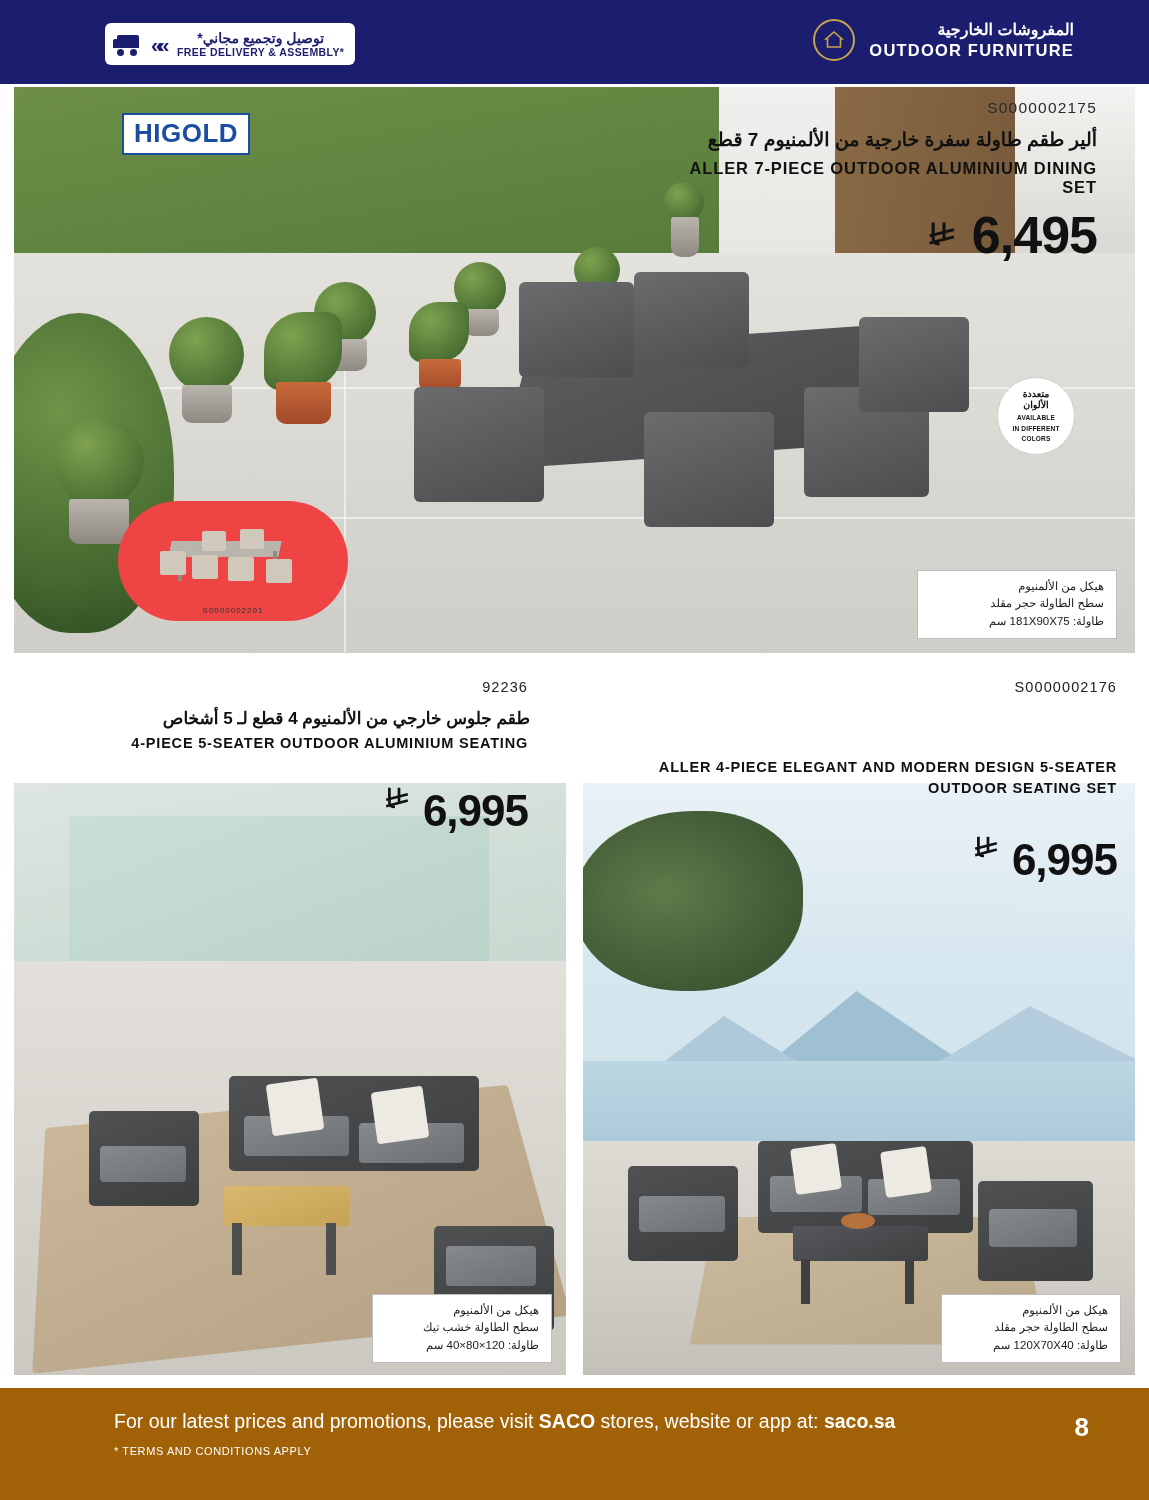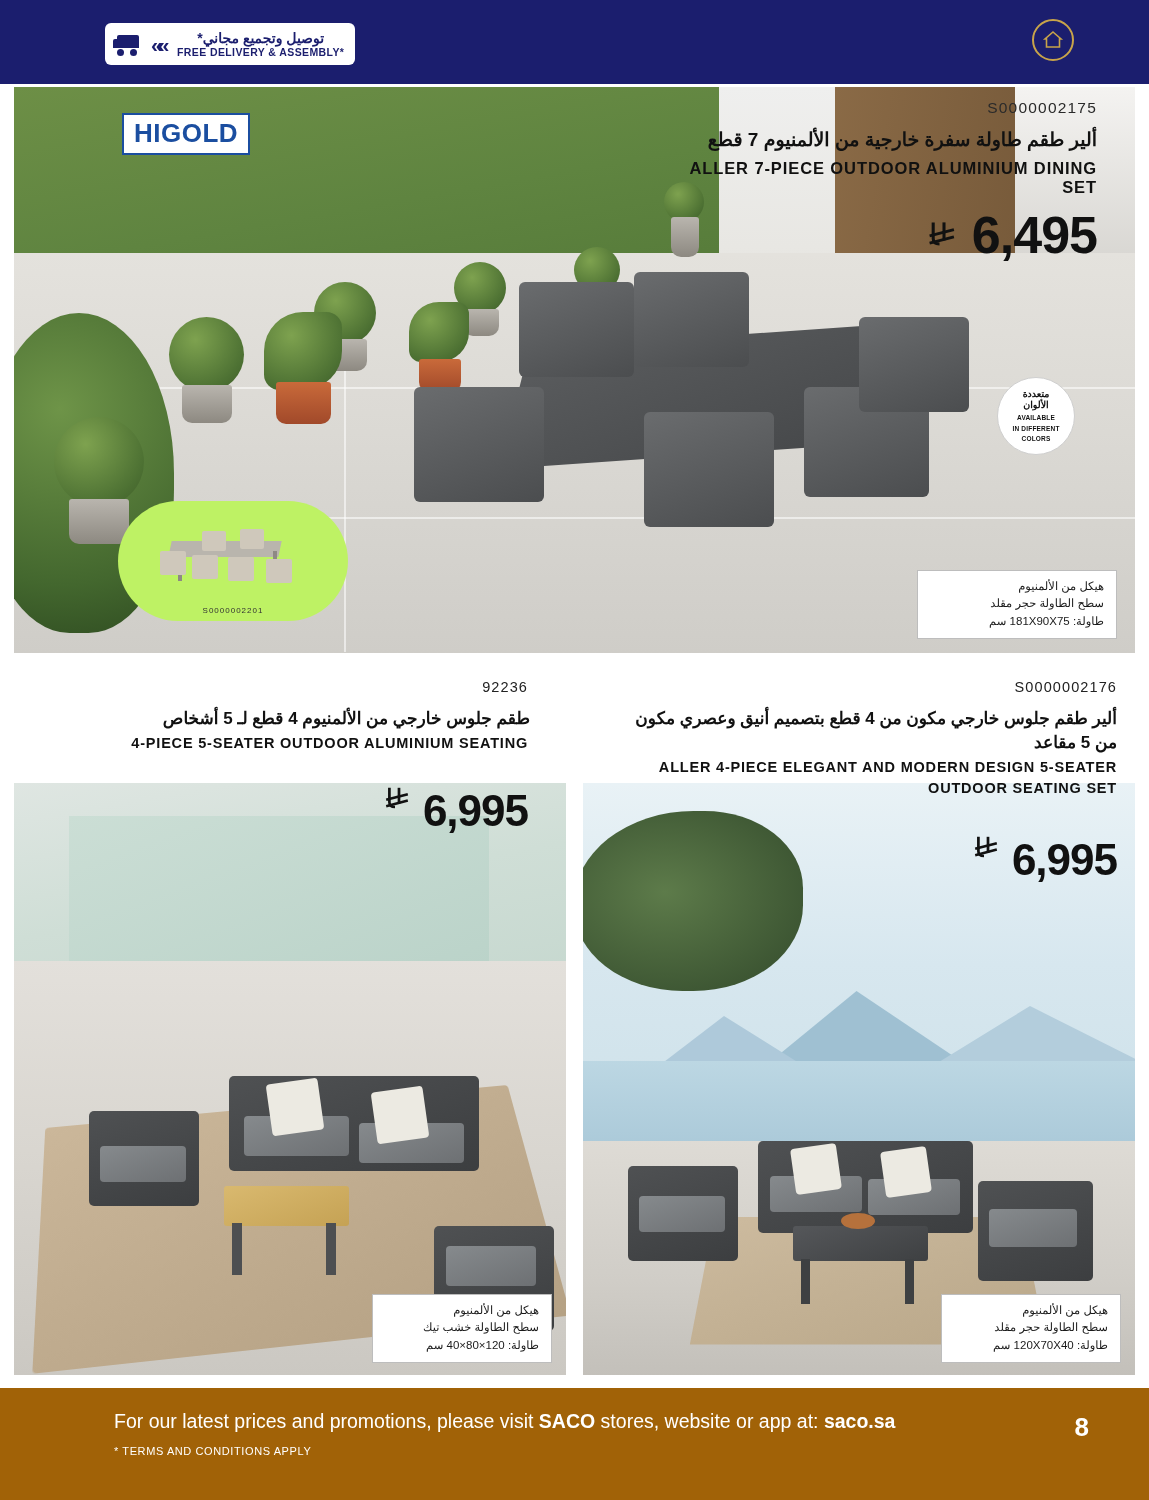--- a/index.html
+++ b/index.html
@@ -142,21 +142,21 @@
   .colorbadge {
     position:absolute; width: 78px; height: 78px; border-radius: 50%;
     background: #ffffff; border: 1px solid #cfcfcf;
     display:flex; flex-direction: column; align-items:center; justify-content:center;
     text-align:center; line-height: 1.15;
   }
   .colorbadge .cb-ar { font-size: 9.5px; font-weight: bold; color:#111; direction: rtl; }
   .colorbadge .cb-en { font-size: 6.5px; font-weight: bold; color:#111; letter-spacing:.2px; margin-top:3px;}
 
   .altthumb {
-    position:absolute; background:#bef264; border-radius: 70px;
+    position:absolute; background:#ef4444; border-radius: 70px;
     display:flex; align-items:center; justify-content:center; flex-direction: column;
   }
   .altthumb .thumb-sku { font-size: 8px; letter-spacing: 1px; color:#333; position:absolute; bottom:6px; }
   .mini-set { position: relative; width: 170px; height: 72px; }
   .mini-table { position:absolute; left: 22px; top: 16px; width: 110px; height: 16px; background: #b9b5ad; transform: skew(-12deg); }
   .mini-leg { position:absolute; background:#8e8a84; }
   .mini-chair { position:absolute; background:#cfc8bb; border-radius:2px; }
 
   .specbox {
     position:absolute; background:#ffffff; border:1px solid #bdbdbd;
@@ -284,20 +284,24 @@
         <div class="delivery-en">FREE DELIVERY &amp; ASSEMBLY*</div>
       </div>
     </div>
 
     <div class="cat-wrap">
       <div class="cat-icon">
         <svg width="24" height="24" viewBox="0 0 24 24">
           <path d="M12 4 L20 11 L18.5 11 L18.5 19 L5.5 19 L5.5 11 L4 11 Z" fill="none" stroke="#c8a44a" stroke-width="1.6"></path>
         </svg>
       </div>
+      <div class="cat-labels">
+        <div class="cat-ar">المفروشات الخارجية</div>
+        <div class="cat-en">OUTDOOR FURNITURE</div>
+      </div>
     </div>
   </div>
 
   <div class="content">
 
     <div class="hero">
       <div class="hero-sky"></div>
       <div class="hero-grass"></div>
       <div class="hero-wall"></div>
       <div class="hero-wall2"></div>
@@ -453,21 +457,20 @@
       <div style="position:absolute; left:210px; top:565px; width:135px; height:35px; background:linear-gradient(160deg,#55575a,#3e4042); border-radius:3px;"></div>
       <div style="position:absolute; left:218px; top:598px; width:9px; height:45px; background:#3e4042;"></div>
       <div style="position:absolute; left:322px; top:598px; width:9px; height:45px; background:#3e4042;"></div>
       <div style="position:absolute; left:258px; top:552px; width:34px; height:16px; border-radius:50%; background:#b5713c;"></div>
 
       <div class="card-head"></div>
       <div class="higold-logo">
         <span class="hi">HI</span><span class="old">GOLD</span>
       </div>
       <div class="card-sku" style="z-index:4">S0000002176</div>
-      <div class="card-title-ar" style="z-index:4">ألير طقم جلوس خارجي مكون من 4 قطع بتصميم أنيق وعصري مكون من 5 مقاعد</div>
       <div class="card-title-en" style="z-index:4">ALLER 4-PIECE ELEGANT AND MODERN DESIGN 5-SEATER OUTDOOR SEATING SET</div>
       <div class="card-price-row" style="z-index:4">
         <svg class="riyal" style="width:32px;height:34px" viewBox="0 0 40 40">
           <path d="M8 6 L8 24 C8 28 11 30 15 30" stroke="#111" stroke-width="3.4" fill="none"></path>
           <path d="M20 6 L20 26" stroke="#111" stroke-width="3.4" fill="none"></path>
           <path d="M4 21 L31 14" stroke="#111" stroke-width="3.2" fill="none"></path>
           <path d="M4 29 L31 22" stroke="#111" stroke-width="3.2" fill="none"></path>
         </svg>
         <div class="card-price">6,995</div>
       </div>

